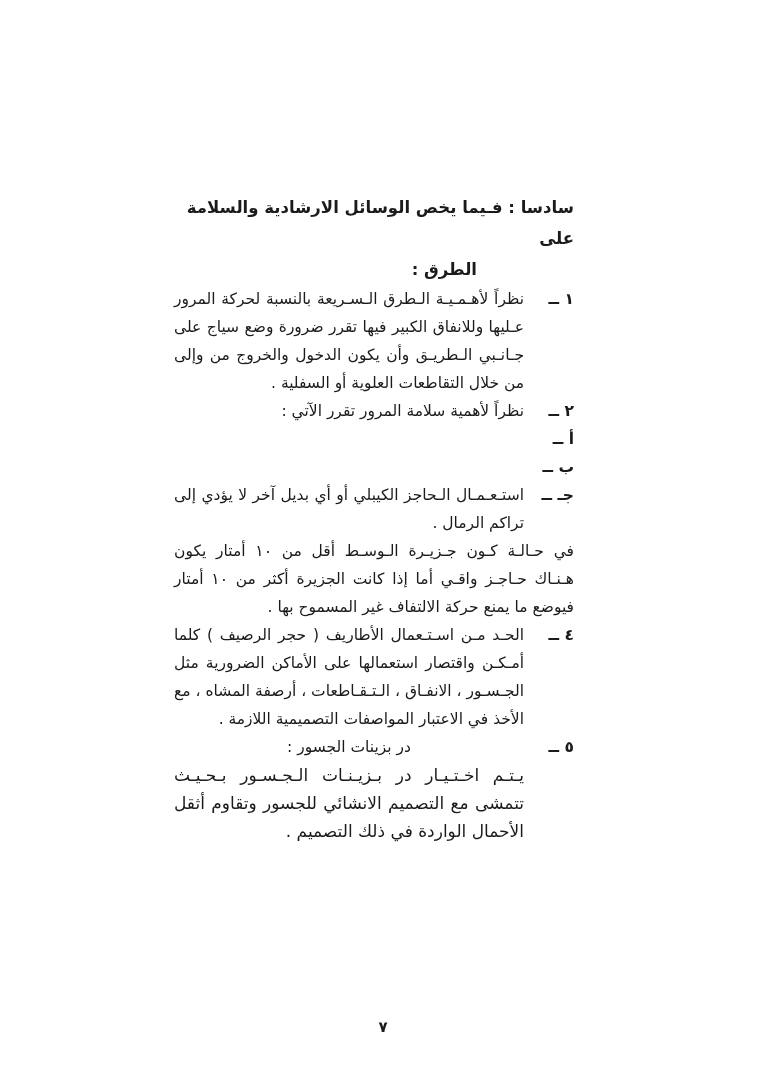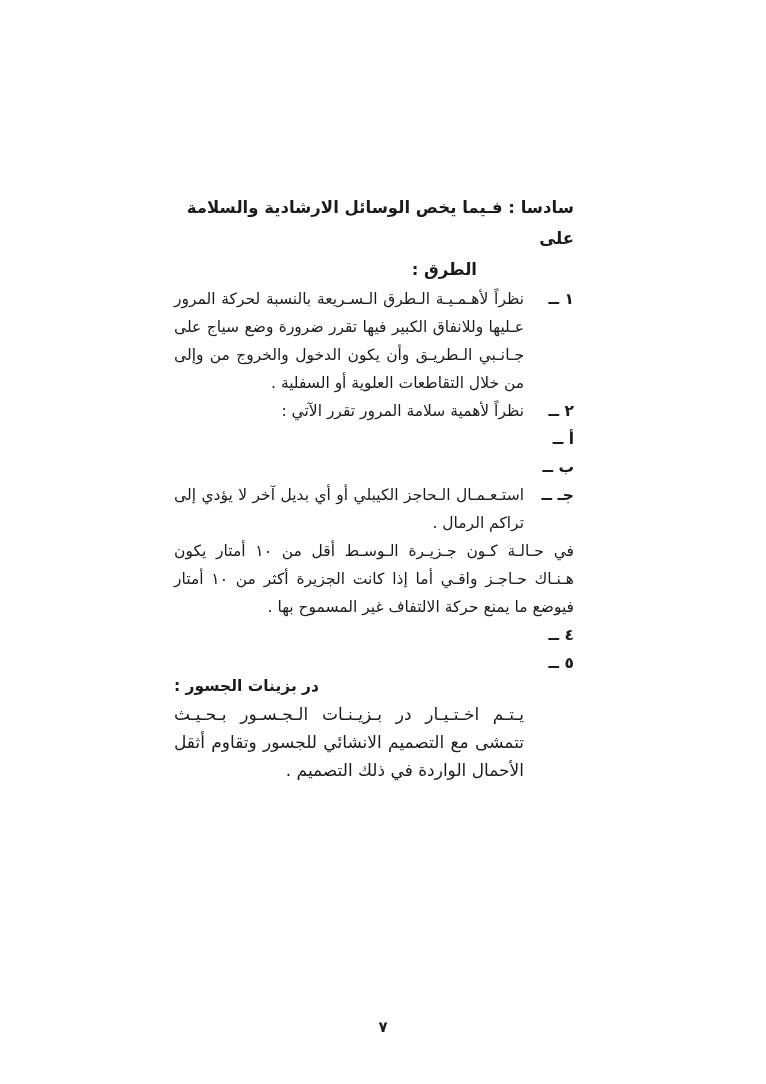--- a/index.html
+++ b/index.html
@@ -47,23 +47,22 @@
     flex: 0 0 50px;
     font-weight: bold;
     white-space: nowrap;
   }
   .item .itext {
     flex: 1 1 auto;
     text-align: justify;
     text-justify: inter-word;
   }
   .item .itext.bold {
-    font-weight: bold;
-    text-align: left;
-    margin-top: 23px;
+    font-weight: normal;
+    text-align: center;
   }
   .paragraph {
     margin-right: 50px;
     font-size: 17px;
     line-height: 28px;
     text-align: justify;
     text-justify: inter-word;
   }
   .footer {
     position: absolute;
@@ -107,20 +106,21 @@
       <span class="marker">جـ ــ</span>
       <span class="itext">استـعـمـال الـحاجز الكيبلي أو أي بديل آخر لا يؤدي إلى تراكم الرمال .</span>
     </div>
 
     <div class="item">
       <span class="itext">في حـالـة كـون جـزيـرة الـوسـط أقل من ١٠ أمتار يكون هـنـاك حـاجـز واقـي أما إذا كانت الجزيرة أكثر من ١٠ أمتار فيوضع ما يمنع حركة الالتفاف غير المسموح بها .</span>
     </div>
 
     <div class="item">
       <span class="marker">٤ ــ</span>
+      <span class="itext">الحـد مـن اسـتـعمال الأطاريف ( حجر الرصيف )  كلما أمـكـن واقتصار استعمالها على الأماكن الضرورية مثل الجـسـور ، الانفـاق ، الـتـقـاطعات ، أرصفة المشاه ، مع الأخذ في الاعتبار المواصفات التصميمية اللازمة .</span>
     </div>
 
     <div class="item">
       <span class="marker">٥ ــ</span>
       <span class="itext bold">در بزينات الجسور :</span>
     </div>
 
     <div class="paragraph">يـتـم اخـتـيـار در بـزيـنـات الـجـسـور بـحـيـث تتمشى مع التصميم الانشائي للجسور وتقاوم أثقل الأحمال الواردة في ذلك التصميم .</div>
 
   </div>

